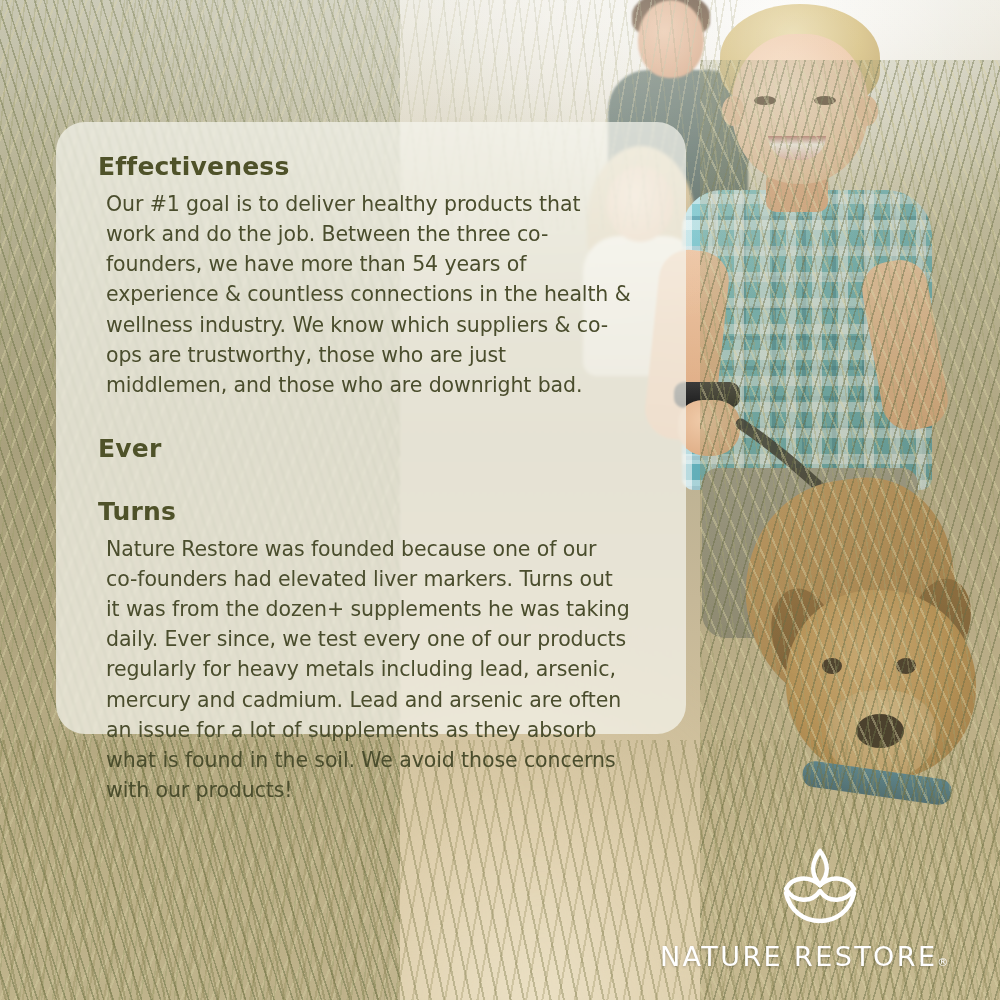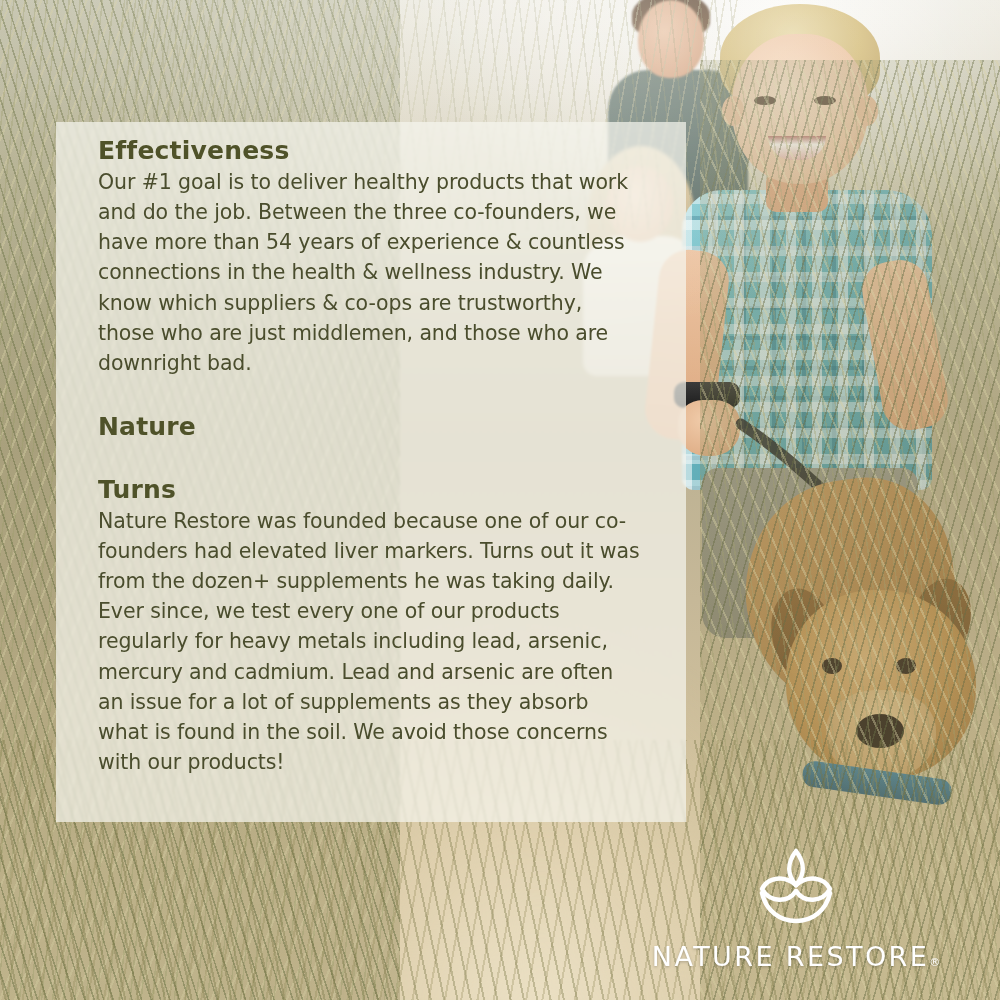--- a/index.html
+++ b/index.html
@@ -268,52 +268,52 @@
       linear-gradient(to bottom, rgba(255,255,255,0.10), rgba(255,255,255,0) 40%);
     pointer-events: none;
   }
 
   
   .panel {
     position: absolute;
     left: 56px;
     top: 122px;
     width: 630px;
-    height: 700px;
+    height: 612px;
     background: rgba(247, 246, 240, 0.70);
-    padding: 14px 46px 0 42px;
+    padding: 30px 46px 0 42px;
     box-sizing: border-box;
     backdrop-filter: blur(1px);
+    border-radius: 29px;
   }
   .panel h2 {
     margin: 0 0 2px 0;
     font-family: "DejaVu Sans", sans-serif;
     font-size: 25px;
     font-weight: bold;
     color: #4f5229;
     letter-spacing: 0.2px;
   }
   .panel p {
-    margin: 0;
+    margin: 8px;
     font-family: "DejaVu Sans", sans-serif;
     font-size: 20.5px;
     line-height: 1.47;
     color: #4a4d2d;
     letter-spacing: -0.1px;
   }
   .block { margin-bottom: 34px; }
   .block:last-child { margin-bottom: 0; }
 
   
   .logo {
     position: absolute;
-    left: 636px;
+    left: 660px;
     bottom: 28px;
     width: 320px;
-    text-align: center;
     color: #ffffff;
   }
   .logo .mark { display: block; margin: 0 auto 12px auto; }
   .logo .wordmark {
     font-family: "DejaVu Sans", sans-serif;
     font-size: 27px;
     letter-spacing: 2.4px;
     font-weight: normal;
     color: #ffffff;
     text-shadow: 0 1px 3px rgba(0,0,0,0.25);
@@ -387,21 +387,21 @@
   <div class="haze"></div>
 
   <div class="panel">
 
     <div class="block">
       <h2>Effectiveness</h2>
       <p>Our #1 goal is to deliver healthy products that work and do the job. Between the three co-founders, we have more than 54 years of experience &amp; countless connections in the health &amp; wellness industry. We know which suppliers &amp; co-ops are trustworthy, those who are just middlemen, and those who are downright bad.</p>
     </div>
 
     <div class="block">
-      <h2>Nature</h2>
+      <h2>Ever</h2>
     </div>
 
     <div class="block">
       <h2>Turns</h2>
       <p>Nature Restore was founded because one of our co-founders had elevated liver markers. Turns out it was from the dozen+ supplements he was taking daily. Ever since, we test every one of our products regularly for heavy metals including lead, arsenic, mercury and cadmium. Lead and arsenic are often an issue for a lot of supplements as they absorb what is found in the soil. We avoid those concerns with our products!</p>
     </div>
 
   </div>
 
   <div class="logo">

